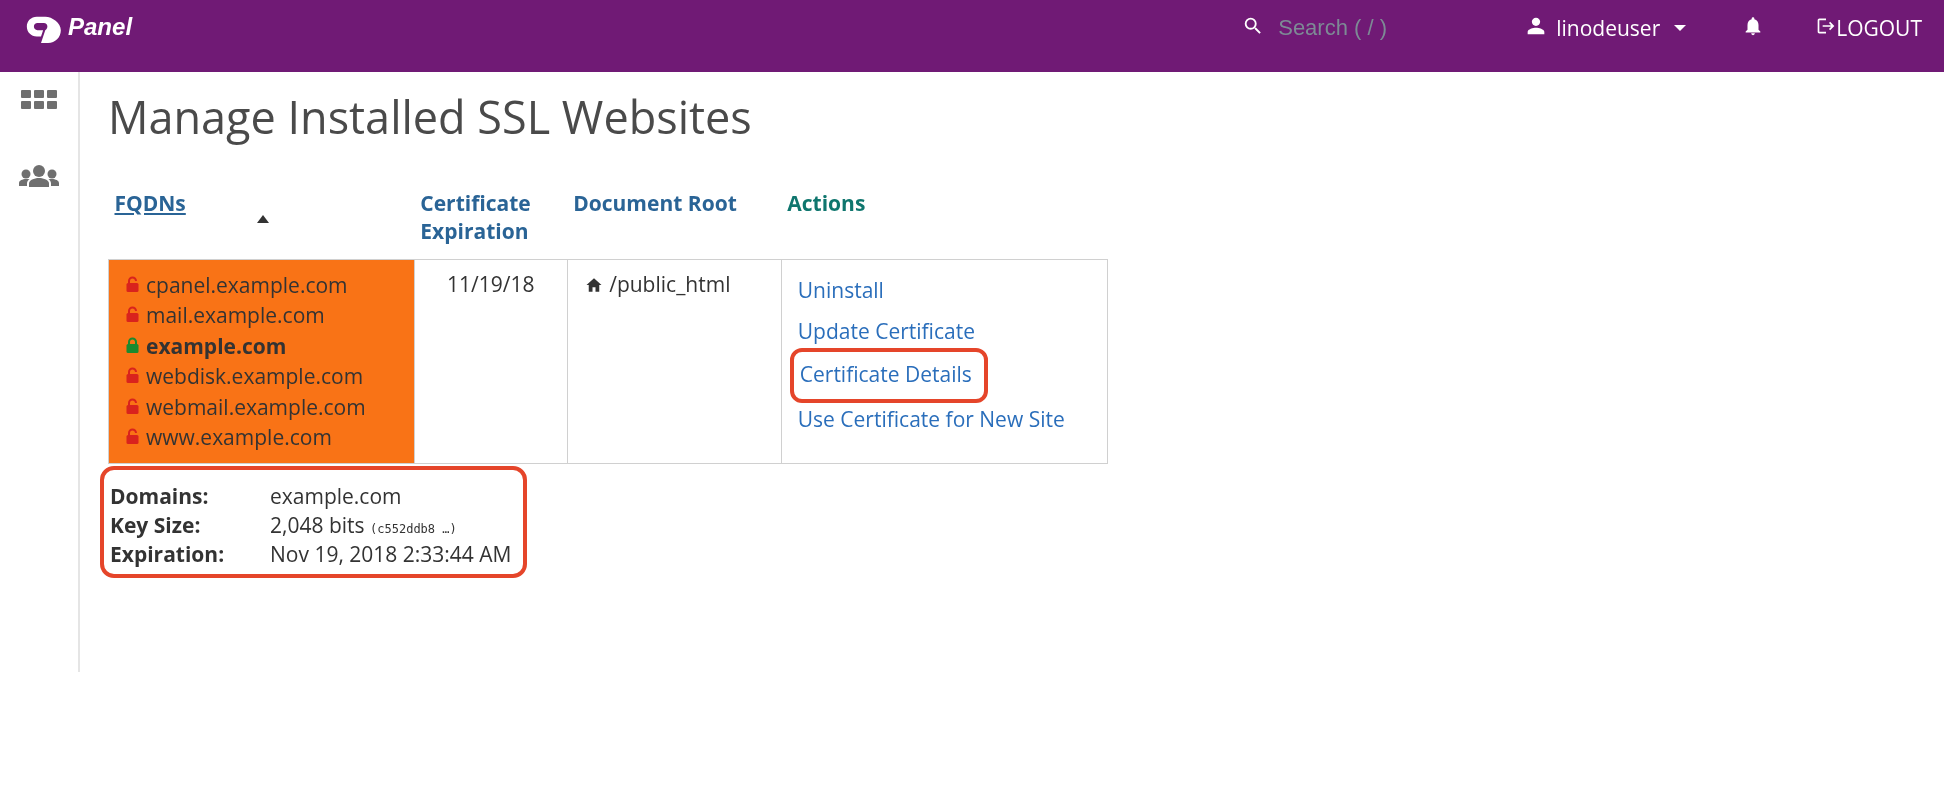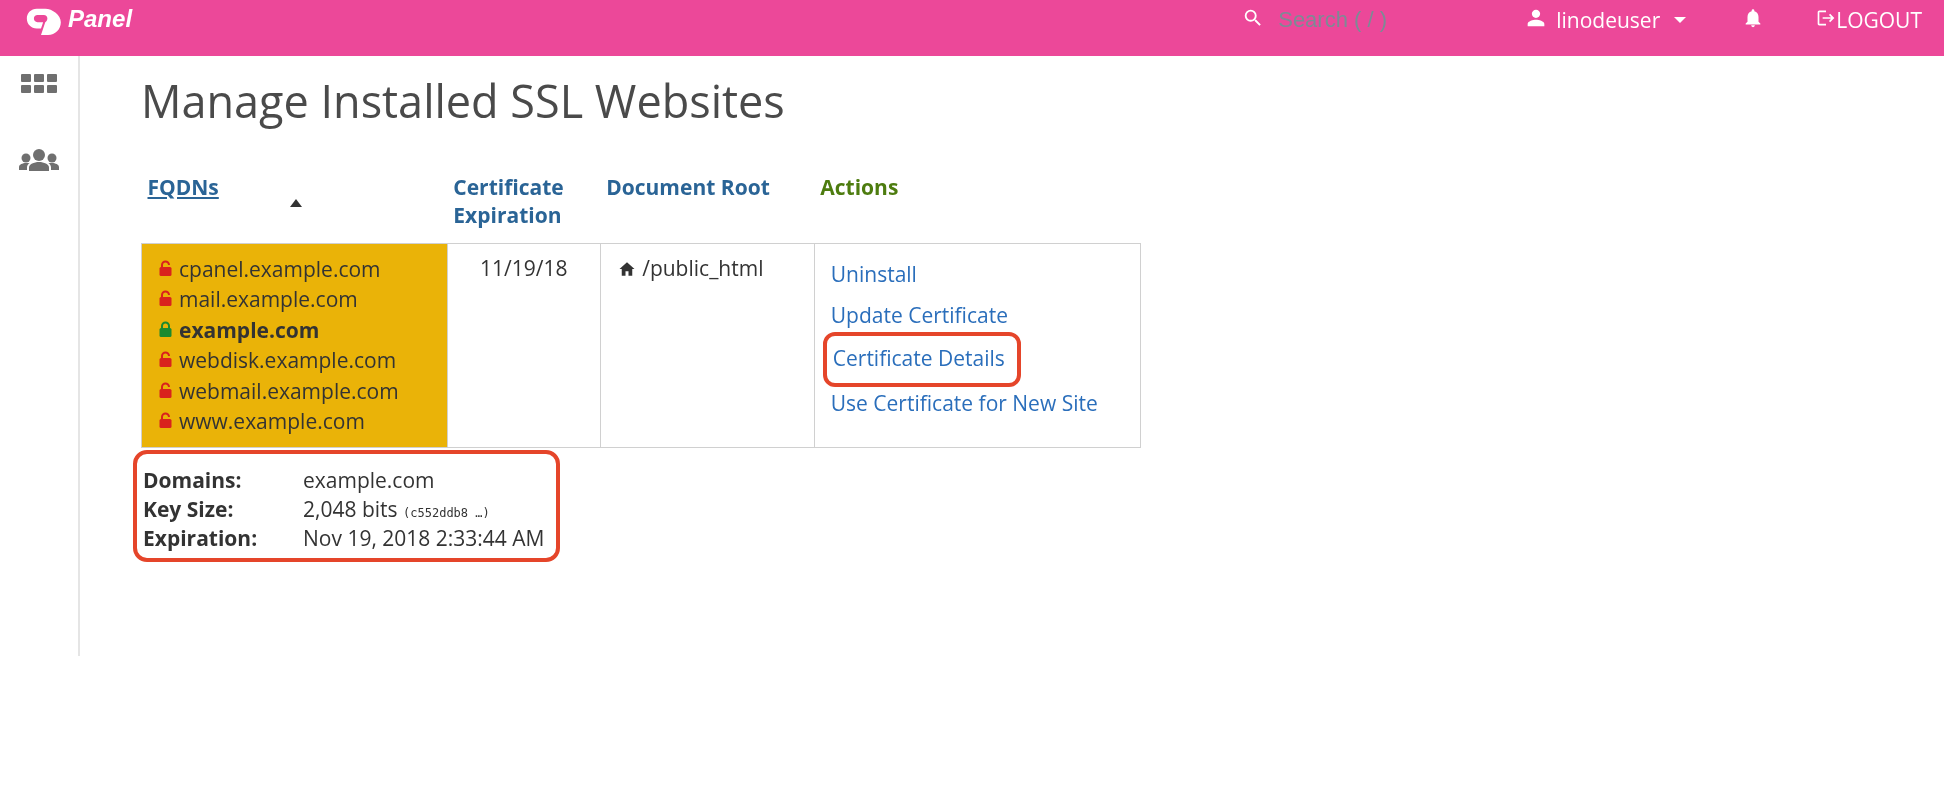--- a/index.html
+++ b/index.html
@@ -1,47 +1,47 @@
 <!DOCTYPE html>
 <html><head>
   <meta charset="utf-8">
   <style>
     * { margin: 0; padding: 0; box-sizing: border-box; }
     body { font-family: "Open Sans", -apple-system, Helvetica, Arial, sans-serif; font-size: 16px; color: #333; background: #fff; }
 
     
-    .navbar { background: #ec4899; color: #fff; height: 56px; display: flex; align-items: center; padding: 0 22px 16px 24px; }
+    .navbar { background: #701a75; color: #fff; height: 72px; display: flex; align-items: center; padding: 0 22px 16px 24px; }
     .brand { margin-right: auto; display: flex; align-items: center; }
     .brand svg { height: 34px; }
     .nav-search { display: flex; align-items: center; gap: 14px; margin-right: 40px; }
     .nav-search input { background: transparent; border: none; color: #fff; font-size: 22px; outline: none; width: 180px; }
     .nav-search input::placeholder { color: #7d8a95; }
     .nav-user { display: flex; align-items: center; gap: 10px; font-size: 21px; padding: 0 28px; cursor: pointer; }
     .nav-bell { padding: 0 28px; cursor: pointer; }
     .nav-logout { display: flex; align-items: center; gap: 0; font-size: 21px; padding-left: 24px; cursor: pointer; }
     .icon-search svg, .icon-person svg, .icon-bell svg, .icon-logout svg { fill: #fff; }
     .caret-down { width: 0; height: 0; border-left: 6px solid transparent; border-right: 6px solid transparent; border-top: 6px solid #fff; display: inline-block; margin-left: 4px; }
 
     
-    .layout { display: flex; gap: 33px; }
+    .layout { display: flex; }
     .sidebar { width: 80px; border-right: 2px solid #e5e5e5; padding-top: 18px; display: flex; flex-direction: column; align-items: center; gap: 40px; min-height: 600px; }
     .sidebar .sb-item { cursor: pointer; }
 
     
     .main { flex: 1; padding: 14px 0 30px 28px; }
     h1 { font-size: 45px; font-weight: 400; color: #4a4a4a; margin-bottom: 34px; }
 
     table.ssl { border-collapse: collapse; width: 1000px; margin-top: 12px; }
     table.ssl th { text-align: left; font-size: 21px; font-weight: 700; color: #2a6496; padding: 8px 16px 14px 6px; vertical-align: top; cursor: pointer; }
-    table.ssl th.actions { color: #4d7c0f; cursor: default; }
+    table.ssl th.actions { color: #0f766e; cursor: default; }
     table.ssl th.fqdns { position: relative; }
     table.ssl th.fqdns span { text-decoration: underline; }
     .sort-caret { position: absolute; left: 148px; top: 34px; width: 0; height: 0; border-left: 6px solid transparent; border-right: 6px solid transparent; border-bottom: 8px solid #333; }
     table.ssl td { border: 1px solid #d0d0d0; padding: 10px 16px; vertical-align: top; font-size: 21px; }
-    td.fqdn-cell { background: #eab308; width: 300px; }
+    td.fqdn-cell { background: #f97316; width: 300px; }
     td.expire-cell { text-align: center; width: 150px; }
     td.docroot-cell { text-align: left; width: 210px; }
     td.actions-cell { width: 320px; }
 
     .domain-line { display: flex; align-items: center; gap: 6px; line-height: 1.45; white-space: nowrap; }
     .domain-line.primary { font-weight: 700; }
     .lock { width: 15px; height: 17px; display: inline-block; }
 
     .action-link { color: #2a6ebb; cursor: pointer; line-height: 1.95; display: block; }
     .highlight-box { display: inline-block; border: 4px solid #e5452a; border-radius: 12px; padding: 2px 12px 4px 6px; margin: -4px -12px -4px -8px; }

